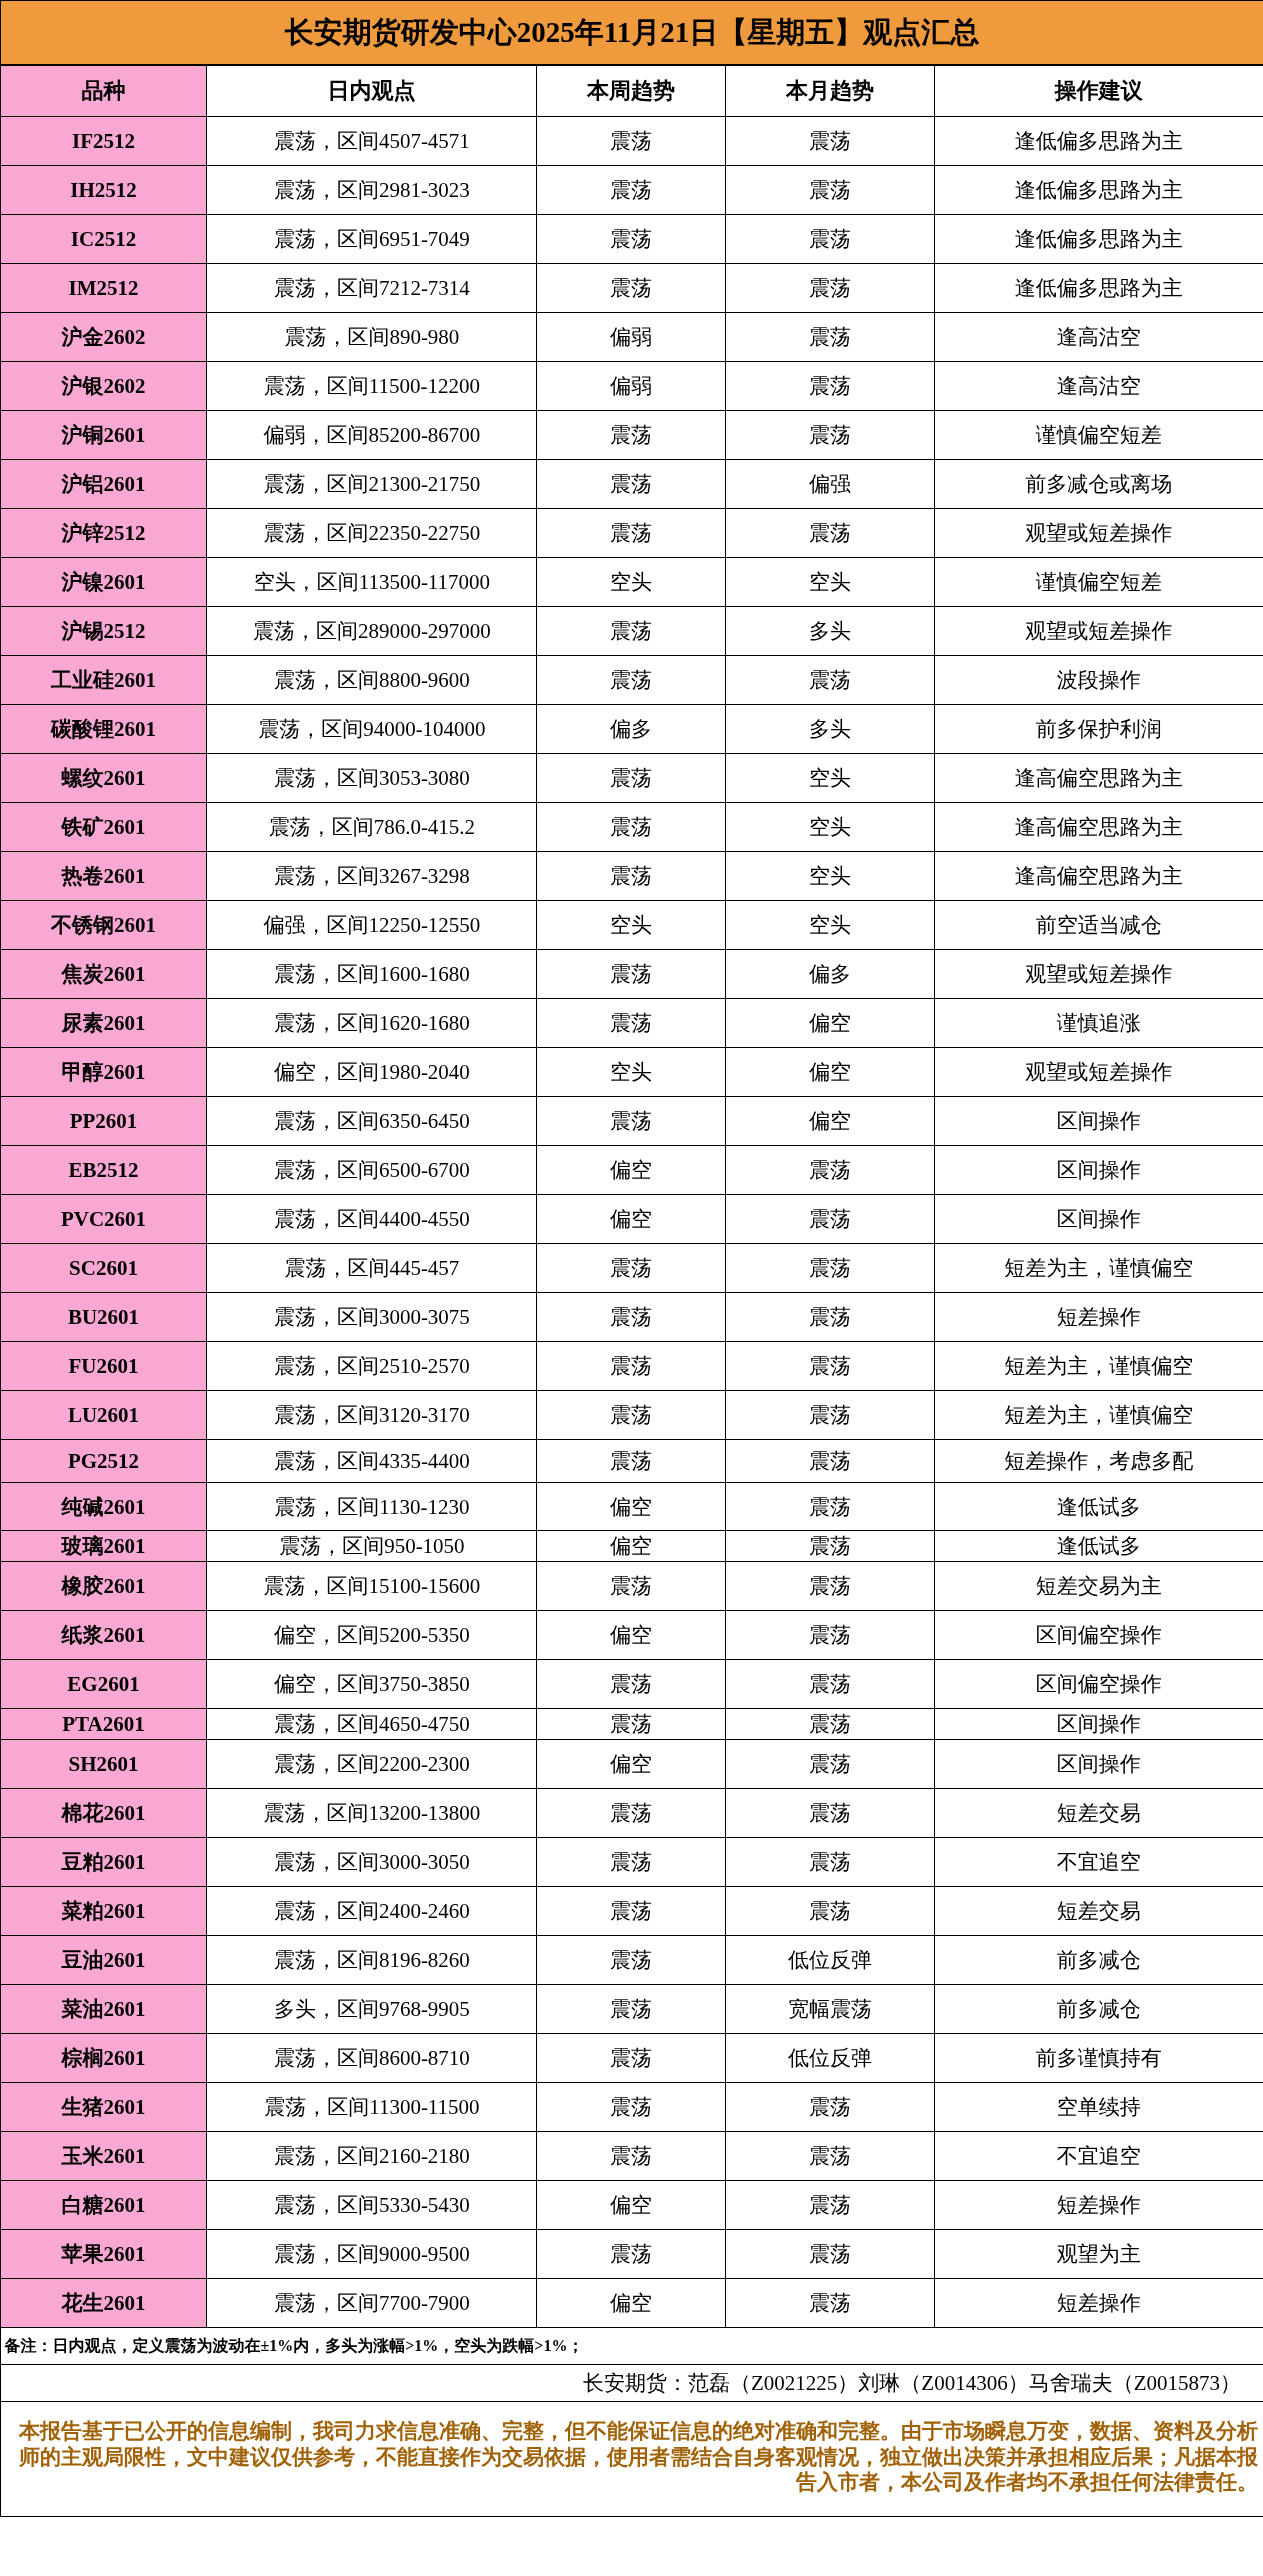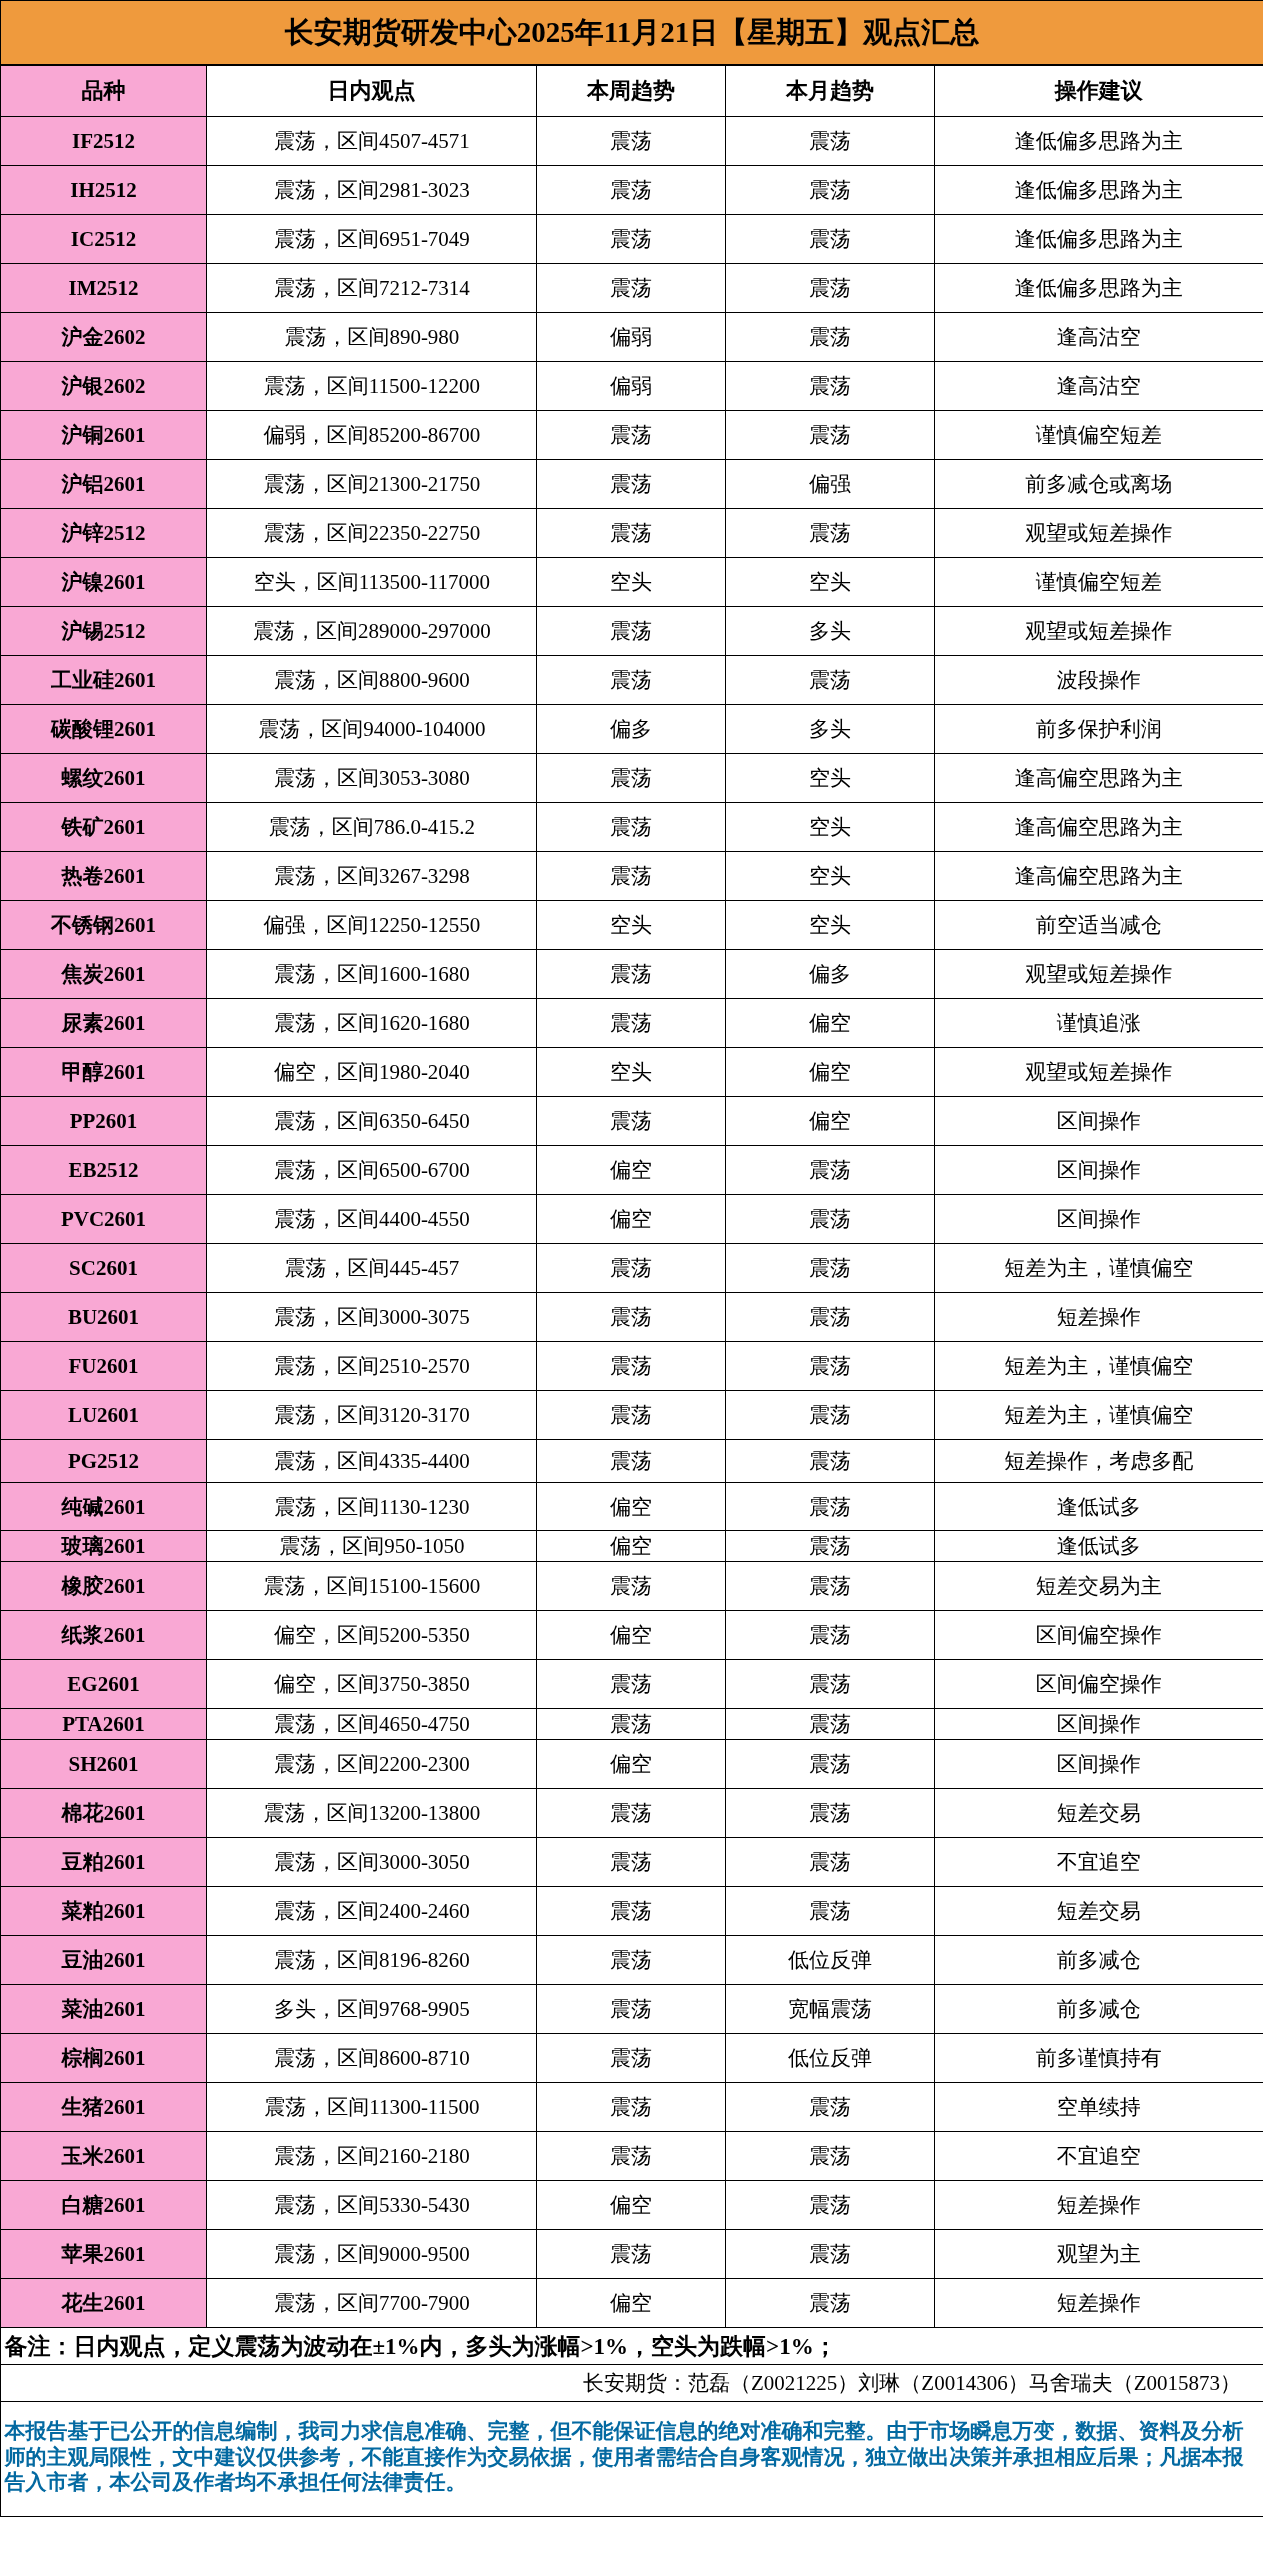--- a/index.html
+++ b/index.html
@@ -9,23 +9,23 @@
   table { border-collapse: collapse; width: 100%; table-layout: fixed; }
   td { border: 0.8px solid #000; border-left: 0.8px solid #000; padding: 0; font-size: 21px; text-align: center; vertical-align: middle; white-space: nowrap; overflow: hidden; box-sizing: border-box; }
   tr { border-bottom: 1.7px solid #000; }
   tr td { border-bottom: 1.7px solid #000; }
   td:first-child { border-left: none; }
   td:last-child { border-right: none; }
   td.variety { background: #f9a8d4; font-weight: bold; border-right: 0.8px solid #000; }
   td.intraday { text-align: center; padding-left: 1px; }
   tr.head td { font-size: 22px; font-weight: bold; }
   tr.head td:not(.variety) { font-weight: bold; }
-  .note { height: 37px; border-bottom: 1.7px solid #000; box-sizing: border-box; display: flex; align-items: center; padding-left: 3.4px; font-size: 23px; font-weight: bold; }
+  .note { height: 37px; border-bottom: 1.7px solid #000; box-sizing: border-box; display: flex; align-items: center; padding-left: 3.4px; font-size: 16px; font-weight: bold; }
   .authors { height: 37px; border-bottom: 1.7px solid #000; box-sizing: border-box; display: flex; align-items: center; justify-content: flex-end; padding-right: 22px; font-size: 21px; }
-  .disclaimer { height: 115px; border-bottom: 1.7px solid #000; box-sizing: border-box; color: #0369a1; font-size: 21px; font-weight: bold; line-height: 25.5px; padding: 17px 5.1px 0 3.4px; }
+  .disclaimer { height: 115px; border-bottom: 1.7px solid #000; box-sizing: border-box; color: #a16207; font-size: 21px; font-weight: bold; line-height: 25.5px; padding: 17px 5.1px 0 3.4px; text-align: right; }
 </style>
 </head>
 <body>
 
 <div class="sheet">
   <div class="title">长安期货研发中心2025年11月21日【星期五】观点汇总</div>
 
   <table>
     <colgroup>
       <col style="width:205px">

